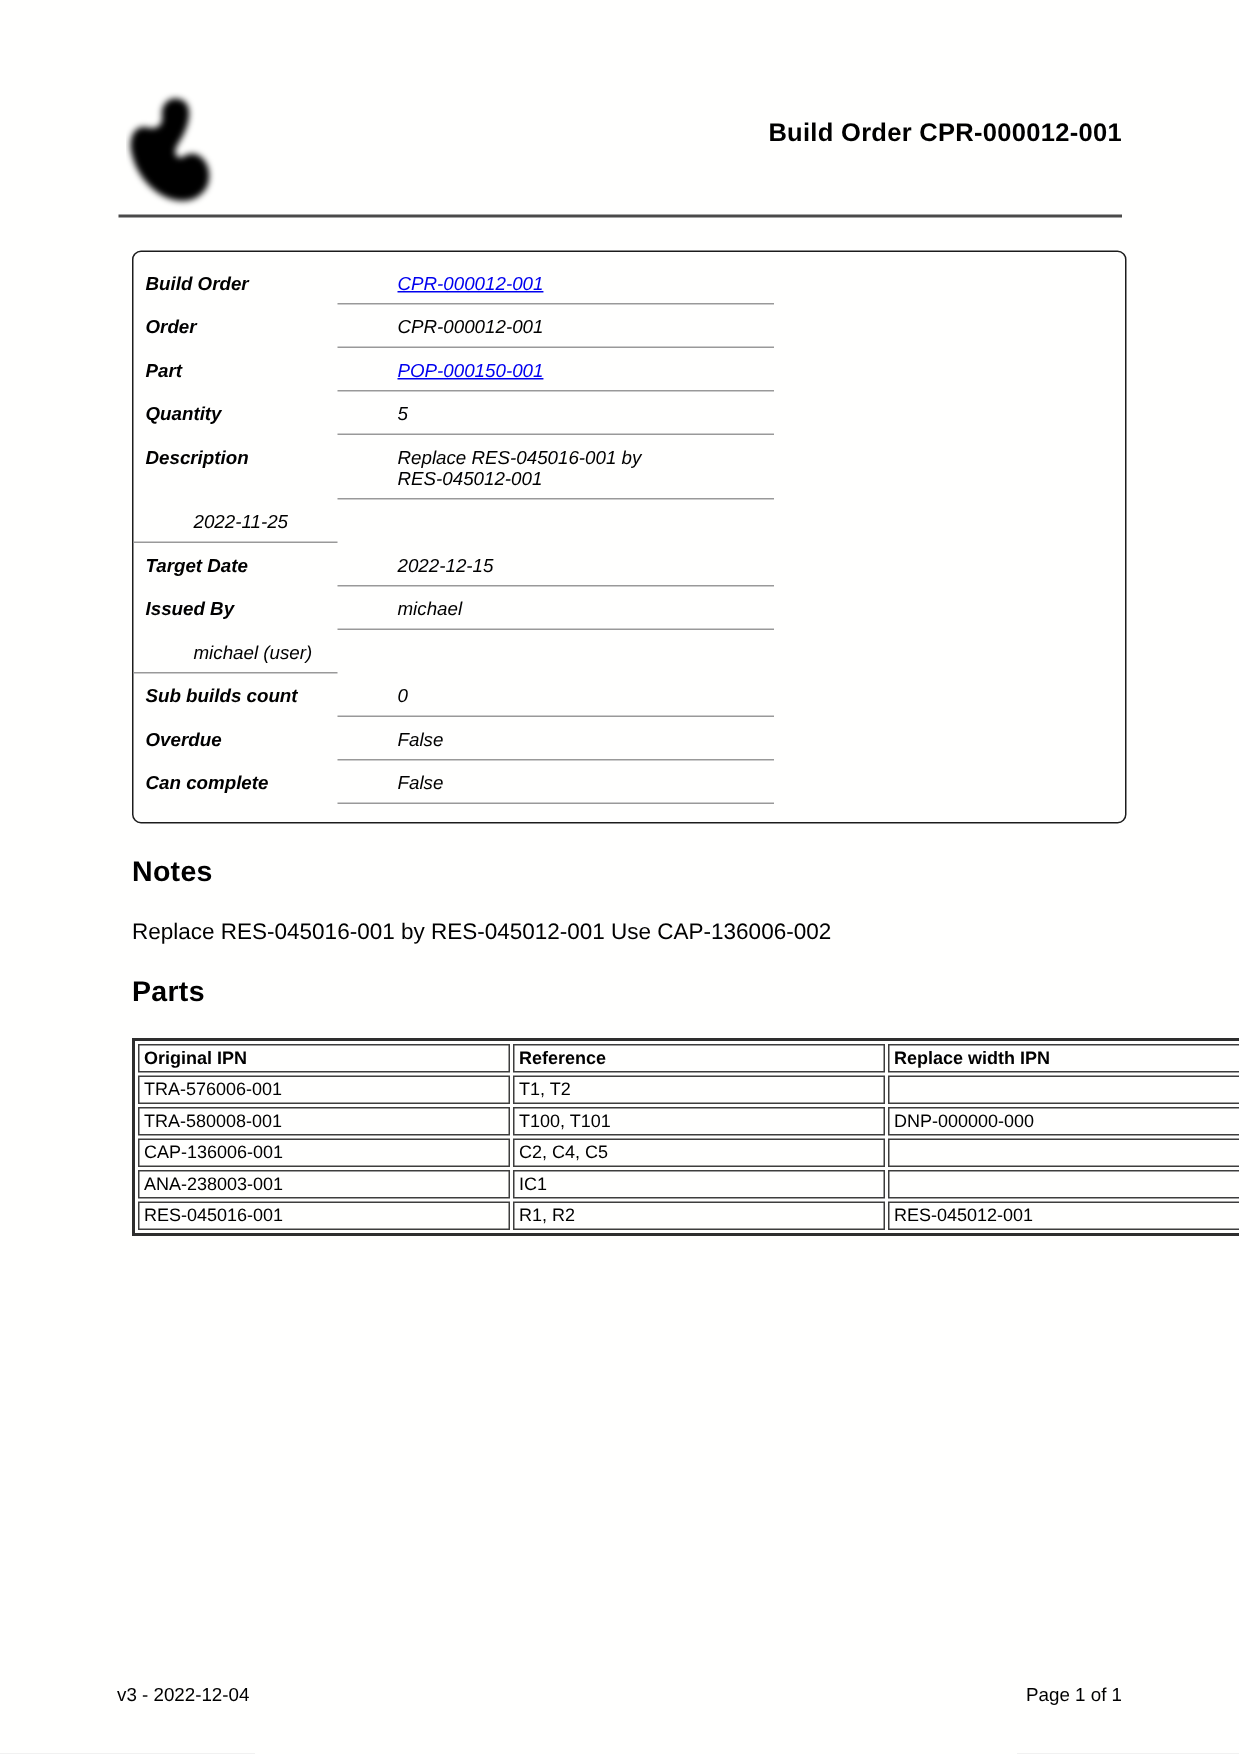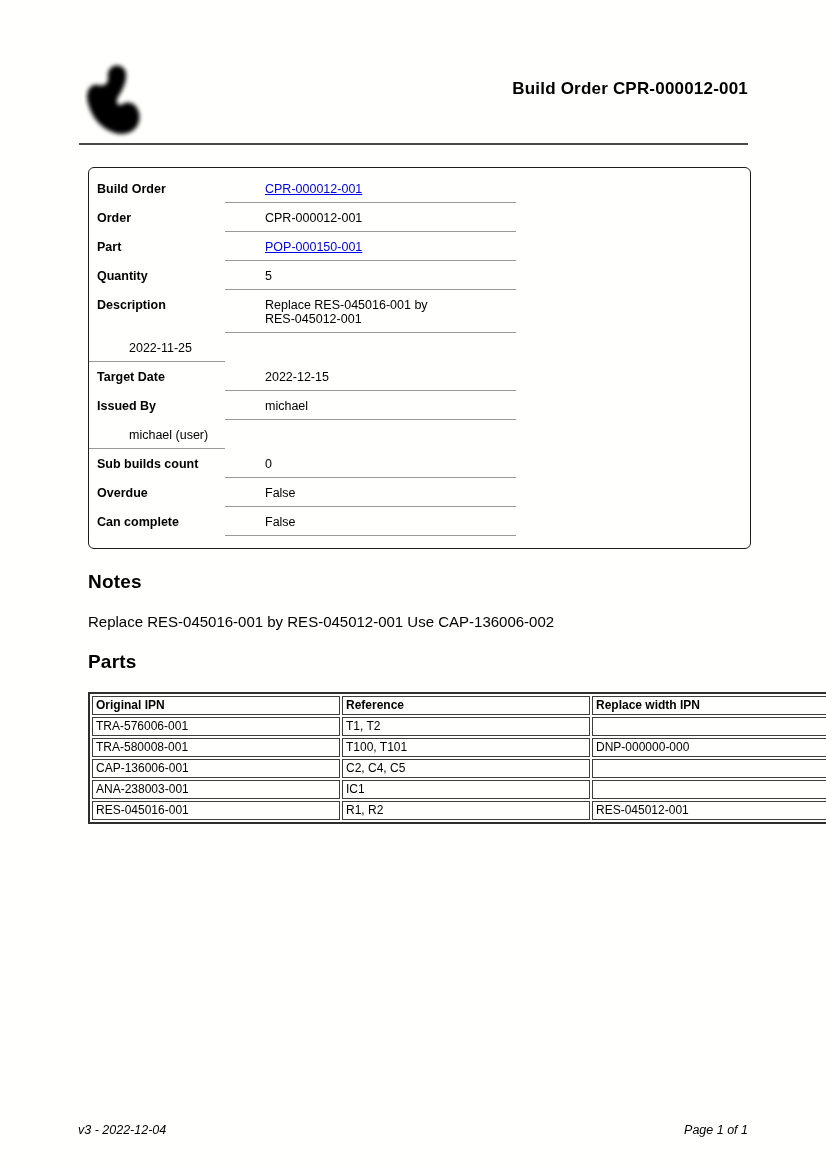--- a/index.html
+++ b/index.html
@@ -47,20 +47,21 @@
     min-height: 382px;
     border: 1px solid #1c1c1c;
     border-radius: 6px;
     padding-top: 6px;
     background: #fffffe;
   }
   .info-row {
     display: grid;
     grid-template-columns: 136px 291px 1fr;
     align-items: stretch;
+    font-style: italic;
   }
   .info-label {
     font-size: 12.5px;
     font-weight: bold;
     line-height: 14px;
     padding: 8px 0 6px 8px;
   }
   .info-value {
     font-size: 12.5px;
     line-height: 14px;
@@ -113,21 +114,20 @@
     vertical-align: middle;
     overflow: hidden;
   }
   .parts-table th { font-weight: bold; }
 
   
   .footer-left, .footer-right {
     position: absolute;
     top: 1123px;
     font-size: 12.5px;
-    font-style: italic;
   }
   .footer-left { left: 78px; }
   .footer-right { right: 78px; }
 </style>
 </head>
 <body>
 
 <div class="page">
 
   <svg class="logo" width="70" height="80" viewBox="0 0 70 80" aria-hidden="true">

